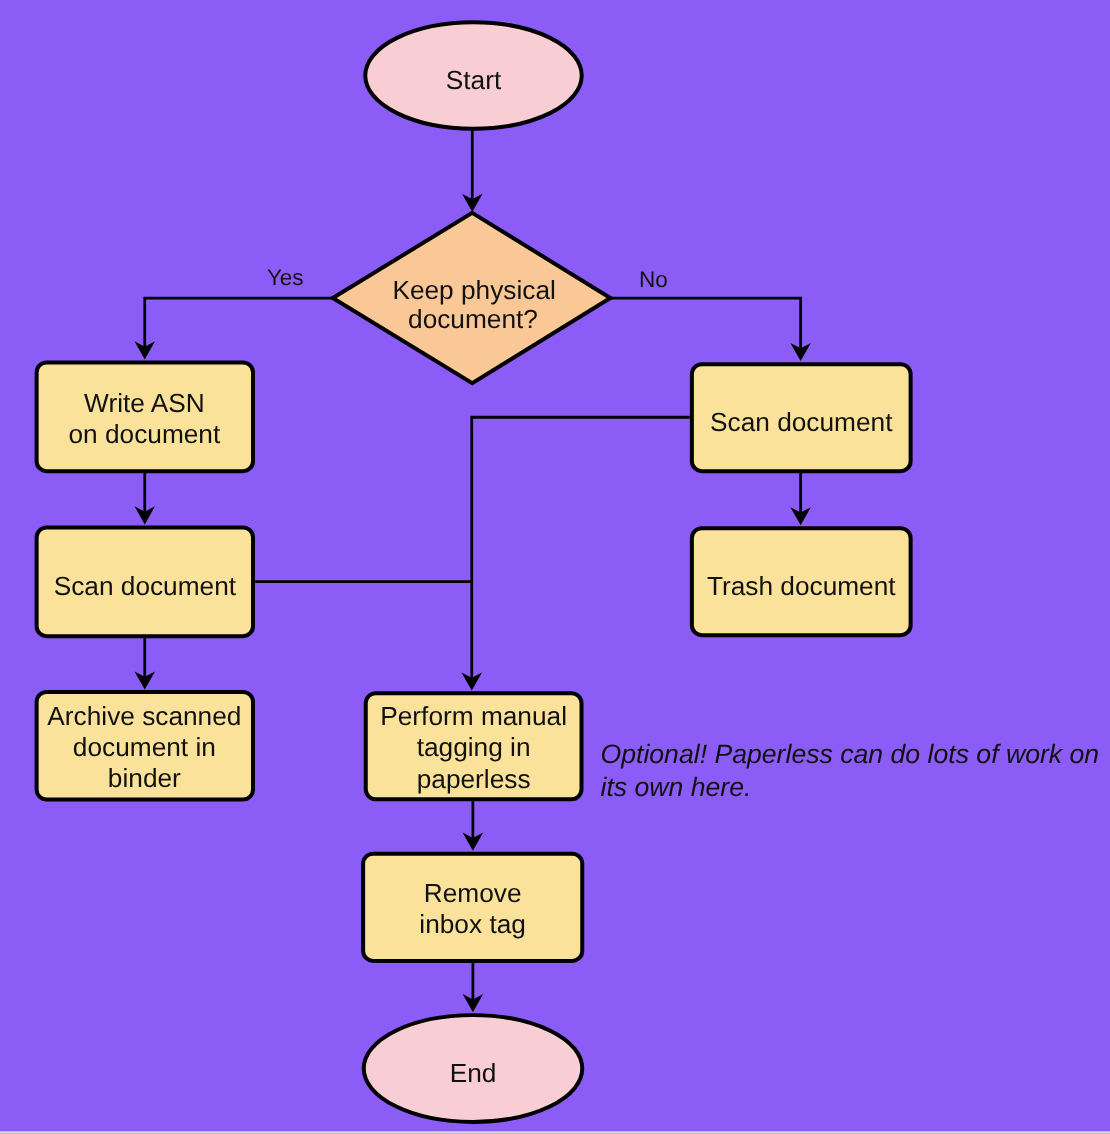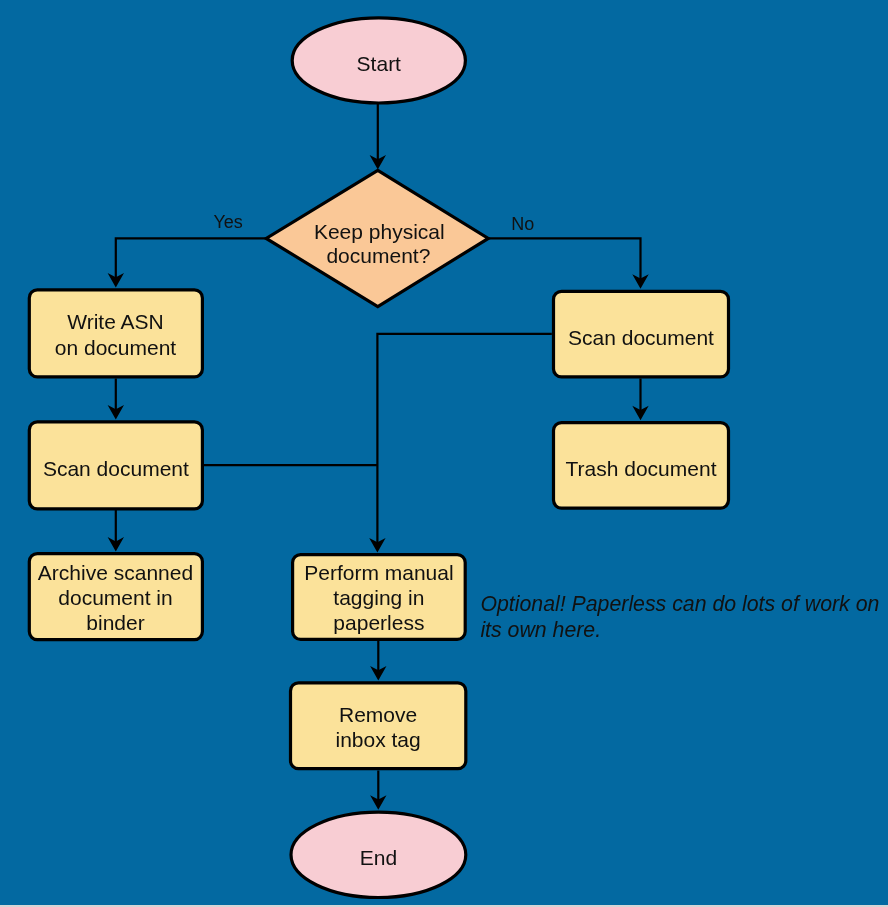--- a/index.html
+++ b/index.html
@@ -1,16 +1,16 @@
 <!DOCTYPE html>
 <html><head>
 <meta charset="utf-8">
 <style>
   html,body{margin:0;padding:0;background:#ffffff;}
-  .wrap{position:relative;width:888px;height:907px;background:#0369a1;overflow:hidden;}
+  .wrap{position:relative;width:888px;height:907px;background:#8b5cf6;overflow:hidden;}
   .hr{position:absolute;left:0;top:905px;width:888px;height:1.5px;background:#d5d5d5;}
   svg{position:absolute;left:0;top:0;}
   text{font-family:"Liberation Sans",sans-serif;fill:#111111;}
   .n{font-size:21px;}
   .l{font-size:18px;}
   .it{font-size:21.3px;font-style:italic;}
 </style>
 </head>
 <body>
 <div class="wrap">

